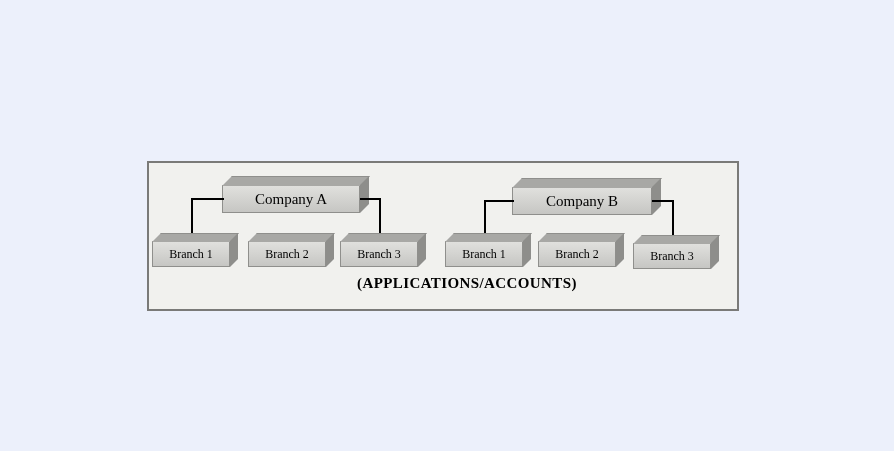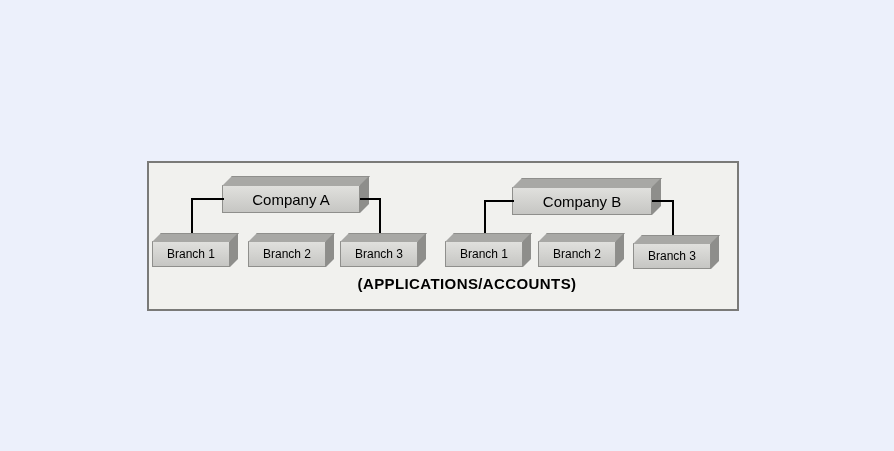--- a/index.html
+++ b/index.html
@@ -13,20 +13,21 @@
   }
 
   .panel {
     position: absolute;
     left: 147px;
     top: 161px;
     width: 588px;
     height: 146px;
     background: #f1f1ee;
     border: 2px solid #7a7a78;
+    font-family: Liberation Serif, serif;
   }
 
   
   .box3d {
     position: absolute;
     box-sizing: border-box;
     background: linear-gradient(180deg, #e0e0dd, #c6c6c3);
     border: 1px solid #8f8f8c;
     display: flex;
     align-items: center;

